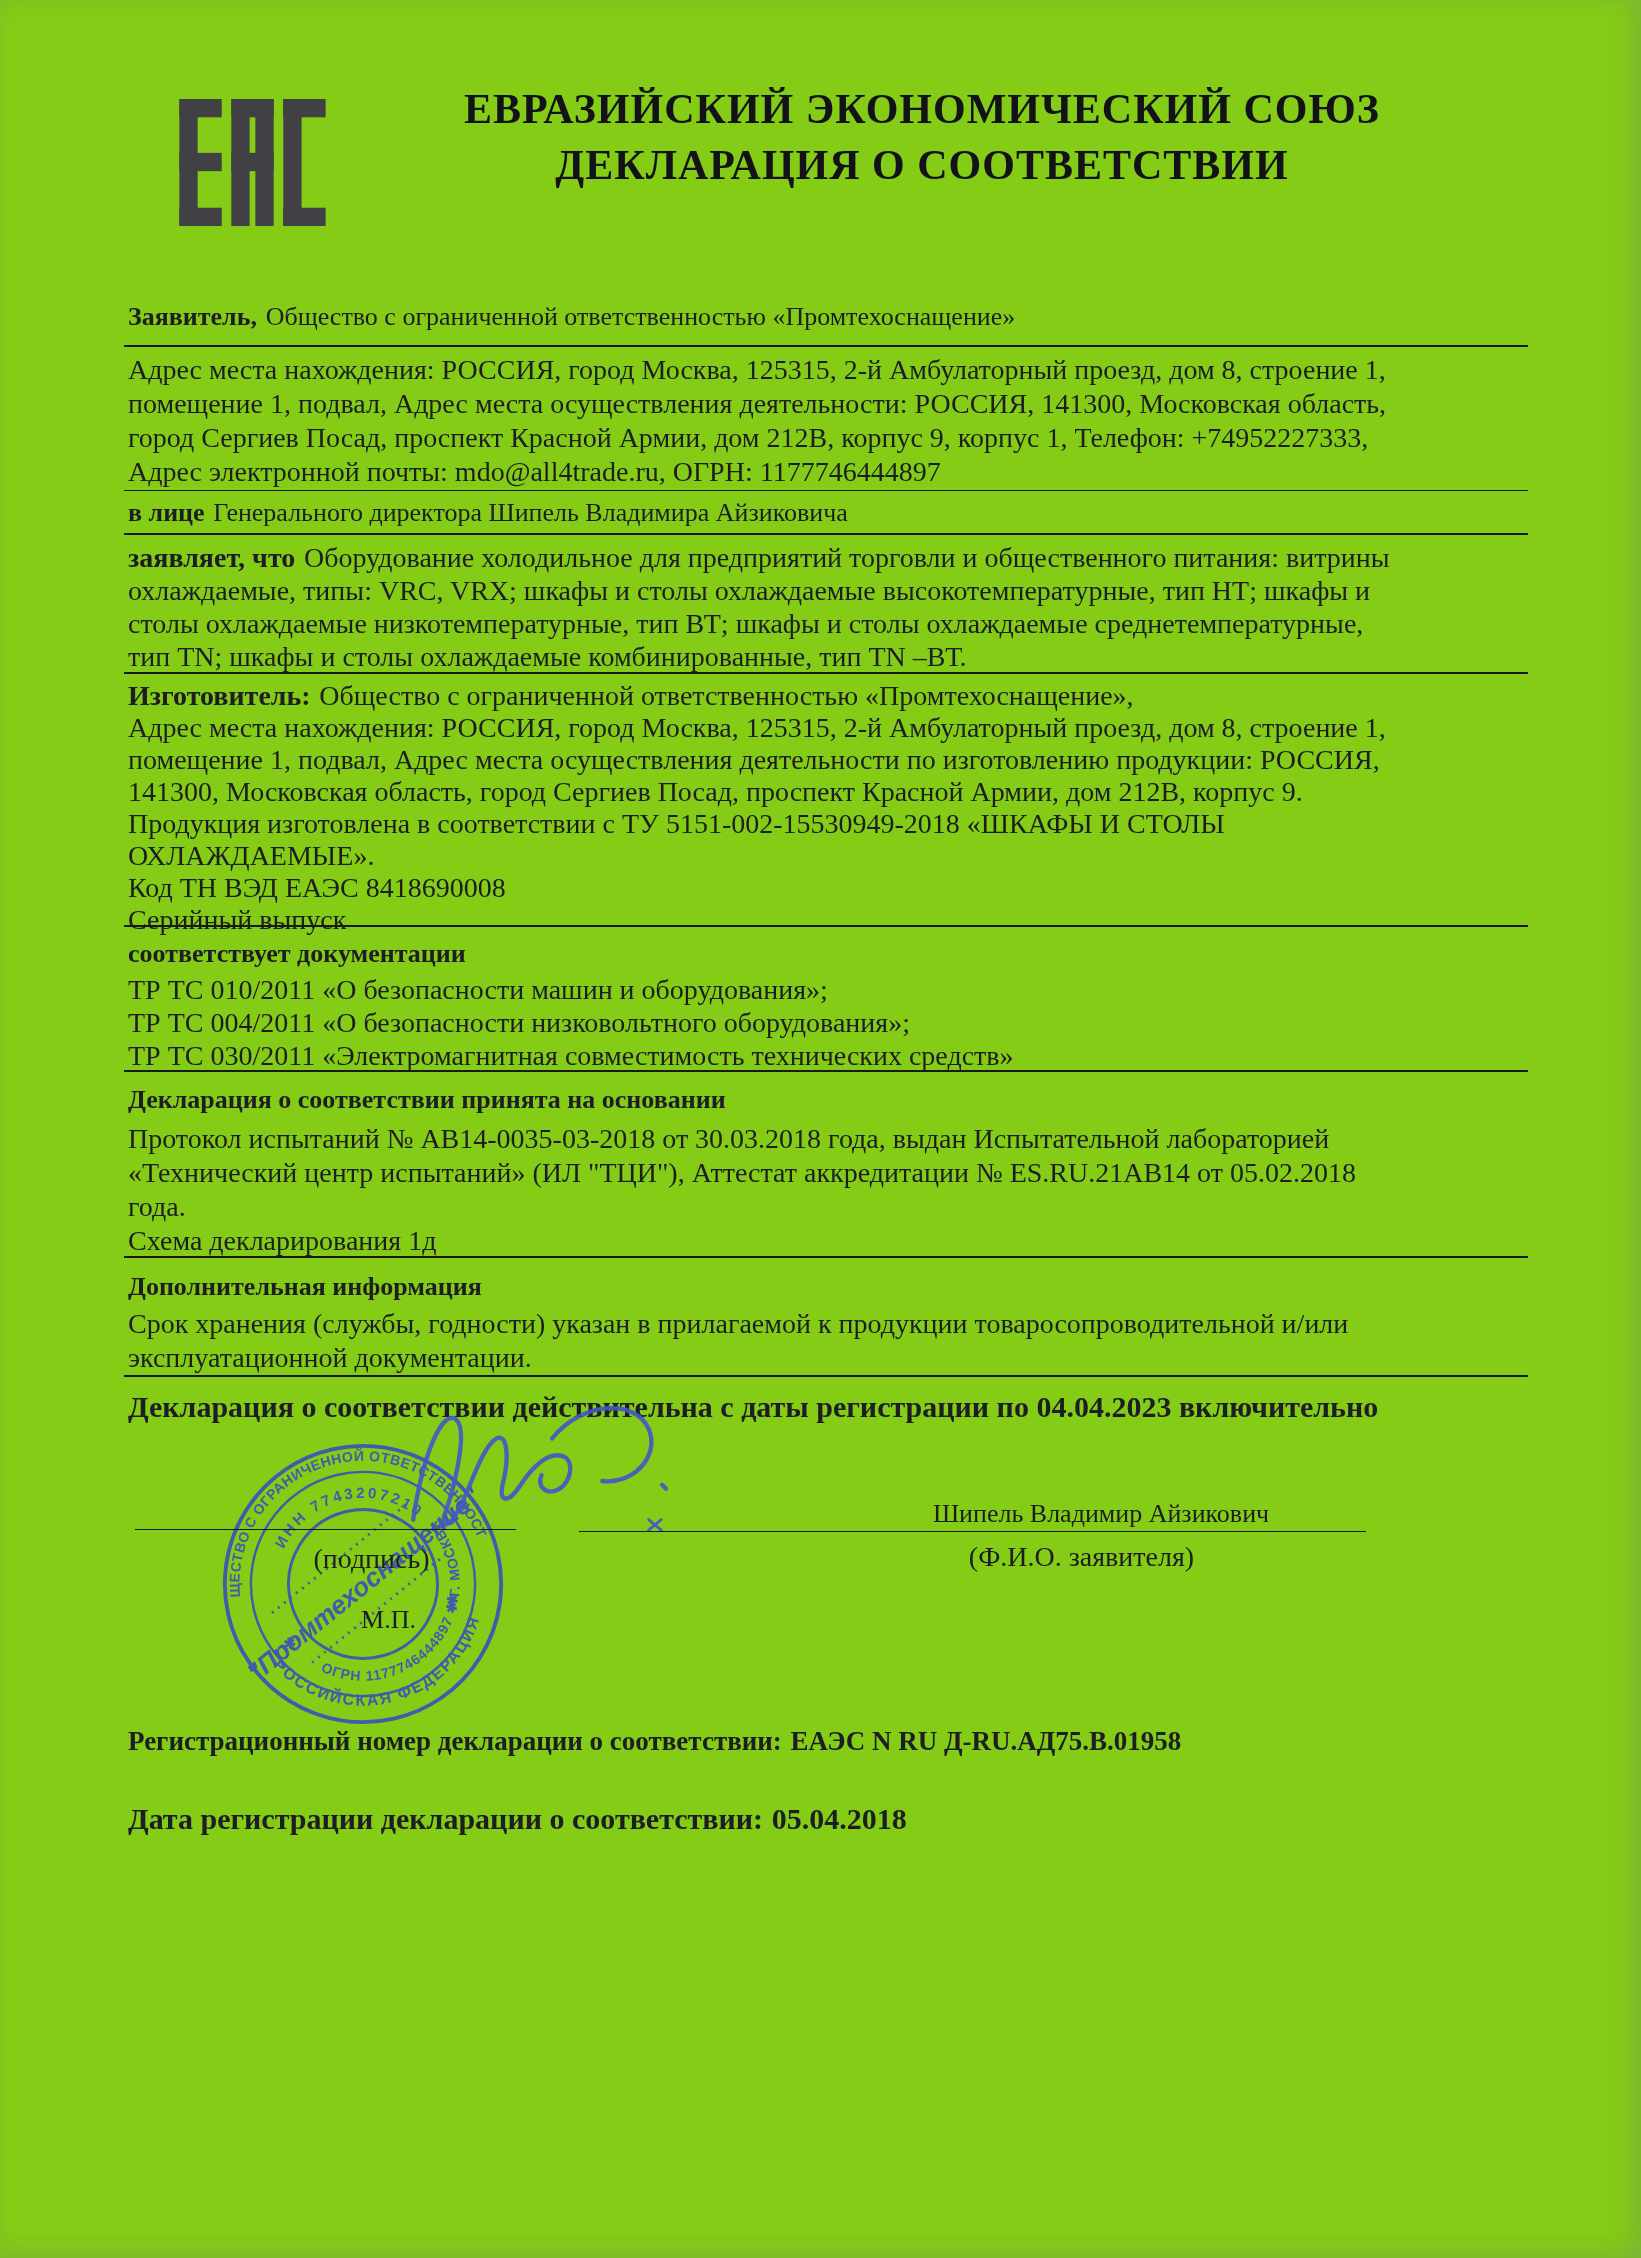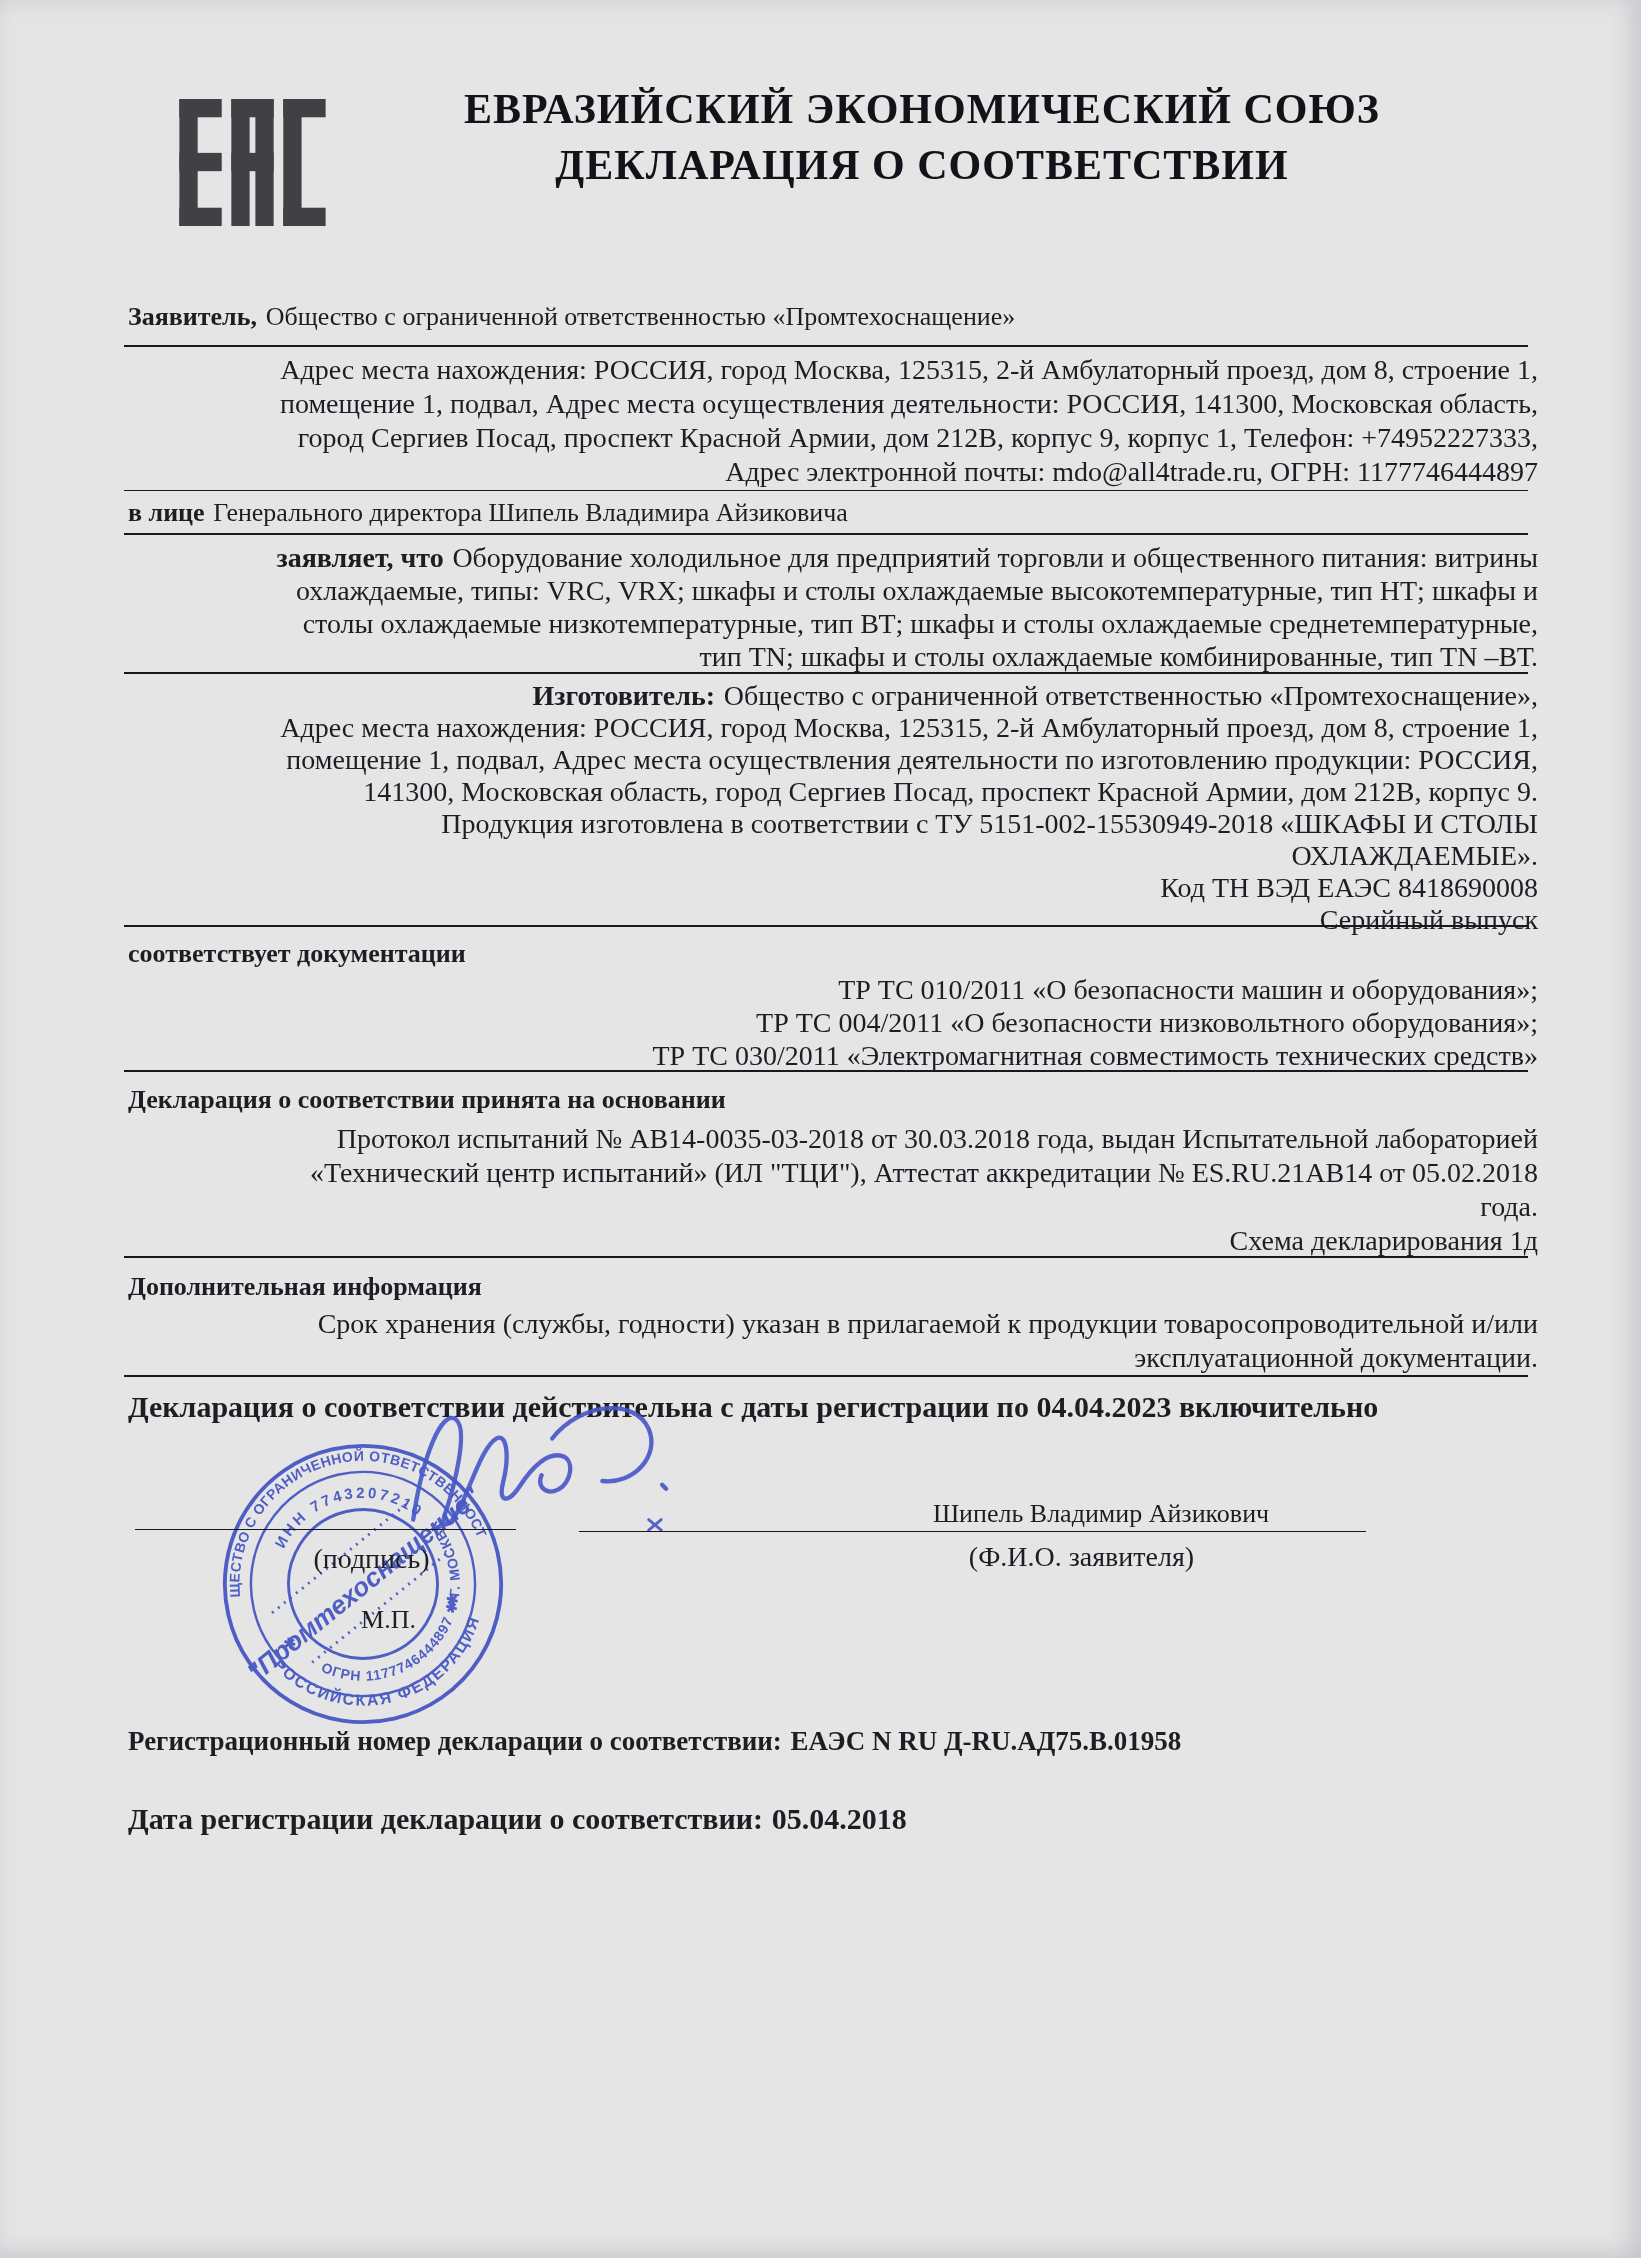--- a/index.html
+++ b/index.html
@@ -1,28 +1,28 @@
 <!DOCTYPE html>
 <html><head>
 <meta charset="utf-8">
 <style>
   html,body { margin:0; padding:0; background:#c9ccd6; }
   .page {
     position:relative; width:1641px; height:2258px; margin:0 auto;
-    background:#e5e5e5;
+    background:#84cc16;
     font-family:"Liberation Serif", serif;
     color:#1d1d24;
     overflow:hidden;
     box-shadow: inset -13.5px 0 21px rgba(110,118,140,.18), inset 0 -9.7px 17.4px rgba(110,118,140,.10);
   }
   .abs { position:absolute; }
   .rule { position:absolute; height:0; border-top:2.9px solid #181820; }
   .thin { border-top-width:1.9px; }
   .t30 { font-size:26px; line-height:33px; }
-  .t29 { font-size:28px; line-height:32px;text-align:right; }
+  .t29 { font-size:28px; line-height:32px; }
   .b { font-weight:bold; }
   .title {
     font-weight:bold; font-size:42px; line-height:56px; text-align:center;
     letter-spacing:1px; color:#121218;
   }
   .lh35 div { line-height:34px; }
   .lh34 div { line-height:33px; }
   .lh33 div { line-height:32px; }
   .blocklbl { margin-right:8.7px; }
   .center { text-align:center; }

